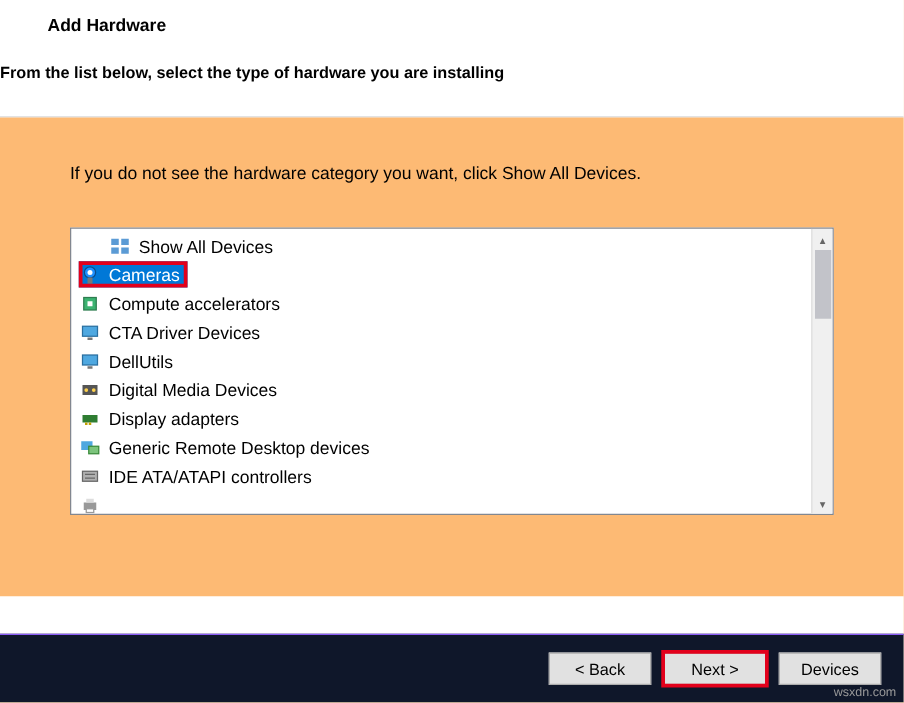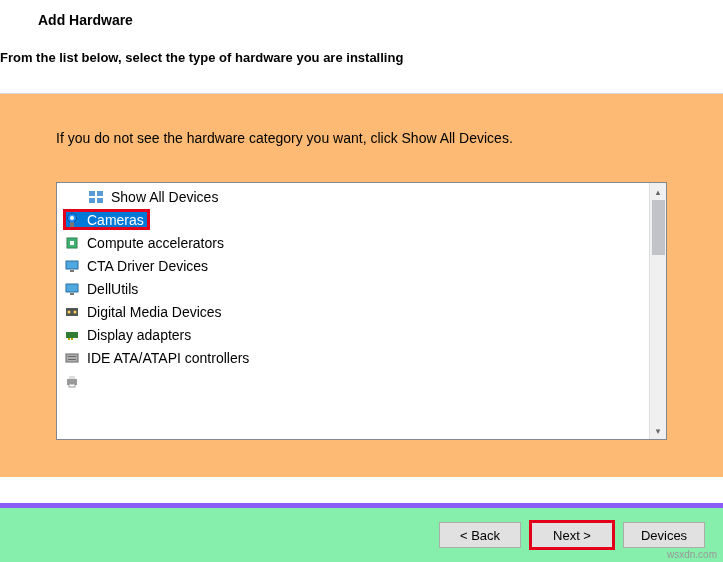--- a/index.html
+++ b/index.html
@@ -37,21 +37,21 @@
       font-size: 14px;
       margin-bottom: 36px;
     }
     .list-label {
       font-size: 14px;
       margin-bottom: 6px;
     }
     .list-wrap {
       background: #fff;
       border: 1px solid #828790;
-      height: 258px;
+      height: 230px;
       position: relative;
       overflow: hidden;
     }
     .list-inner {
       position: absolute;
       inset: 0 17px 0 0;
       padding-top: 2px;
       overflow: hidden;
     }
     .list-item {
@@ -105,22 +105,22 @@
       position: absolute;
       left: 2px;
       top: 17px;
       width: 13px;
       height: 55px;
       background: #c2c3c9;
     }
     .footer {
       position: absolute;
       left: 0; right: 0; bottom: 0;
-      background: #86efac;
-      border-top: 5px solid #8b5cf6;
+      background: #0f172a;
+      border-top: 1px solid #8b5cf6;
       padding: 14px 18px;
       display: flex;
       justify-content: flex-end;
       gap: 10px;
     }
     .btn {
       min-width: 82px;
       height: 26px;
       background: #e1e1e1;
       border: 1px solid #adadad;
@@ -220,20 +220,29 @@
               <rect x="2" y="5" width="12" height="6" fill="#2e7d32"></rect>
               <rect x="4" y="11" width="2" height="2" fill="#c0a000"></rect>
               <rect x="7" y="11" width="2" height="2" fill="#c0a000"></rect>
             </svg>
           </span>
           <span class="item-label">Display adapters</span>
         </div>
         <div class="list-item">
           <span class="icon">
             <svg width="16" height="16">
+              <rect x="1" y="3" width="9" height="7" fill="#4fa8e0"></rect>
+              <rect x="7" y="7" width="8" height="6" fill="#7cc47c" stroke="#3a8a3a"></rect>
+            </svg>
+          </span>
+          <span class="item-label">Generic Remote Desktop devices</span>
+        </div>
+        <div class="list-item">
+          <span class="icon">
+            <svg width="16" height="16">
               <rect x="2" y="4" width="12" height="8" fill="#b0b0b0" stroke="#666"></rect>
               <rect x="4" y="6" width="8" height="1" fill="#666"></rect>
               <rect x="4" y="9" width="8" height="1" fill="#666"></rect>
             </svg>
           </span>
           <span class="item-label">IDE ATA/ATAPI controllers</span>
         </div>
         <div class="list-item">
           <span class="icon">
             <svg width="16" height="16">

